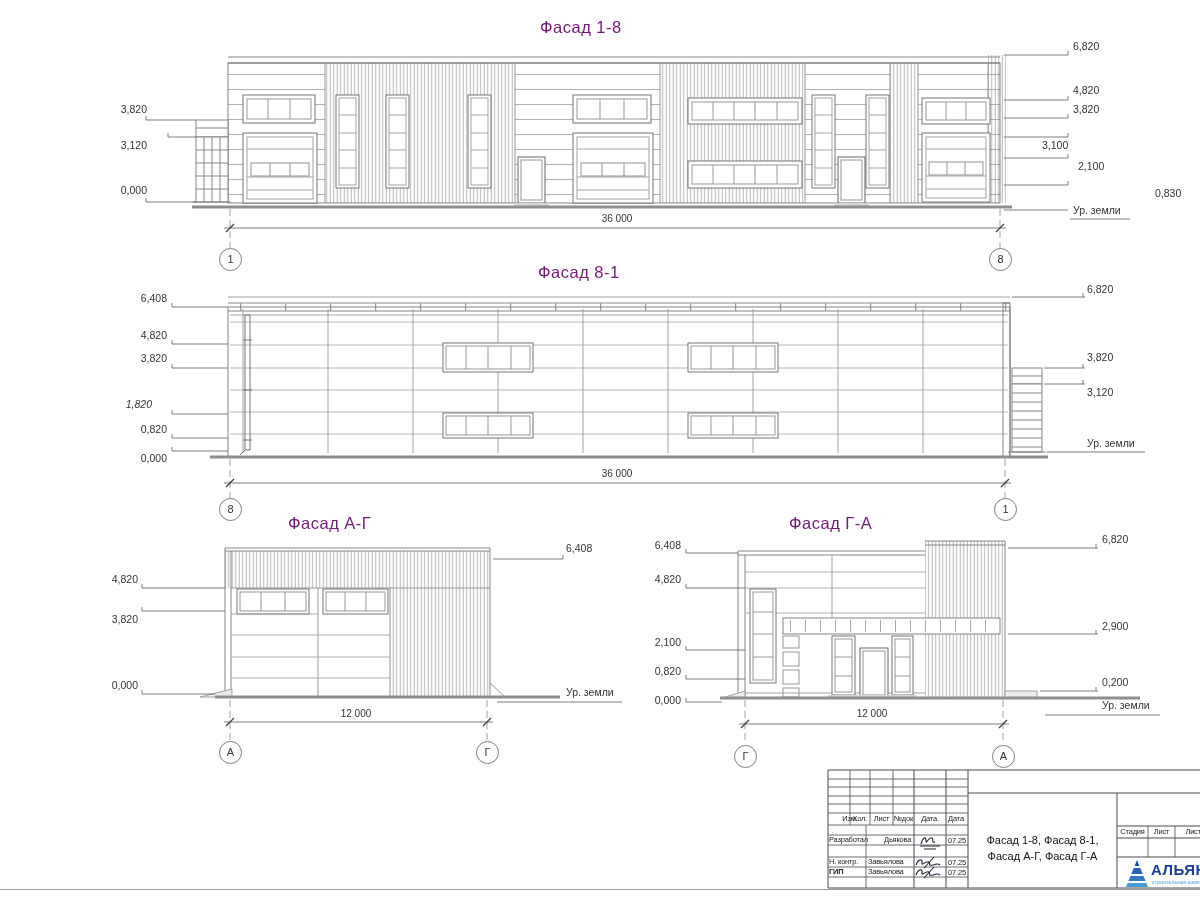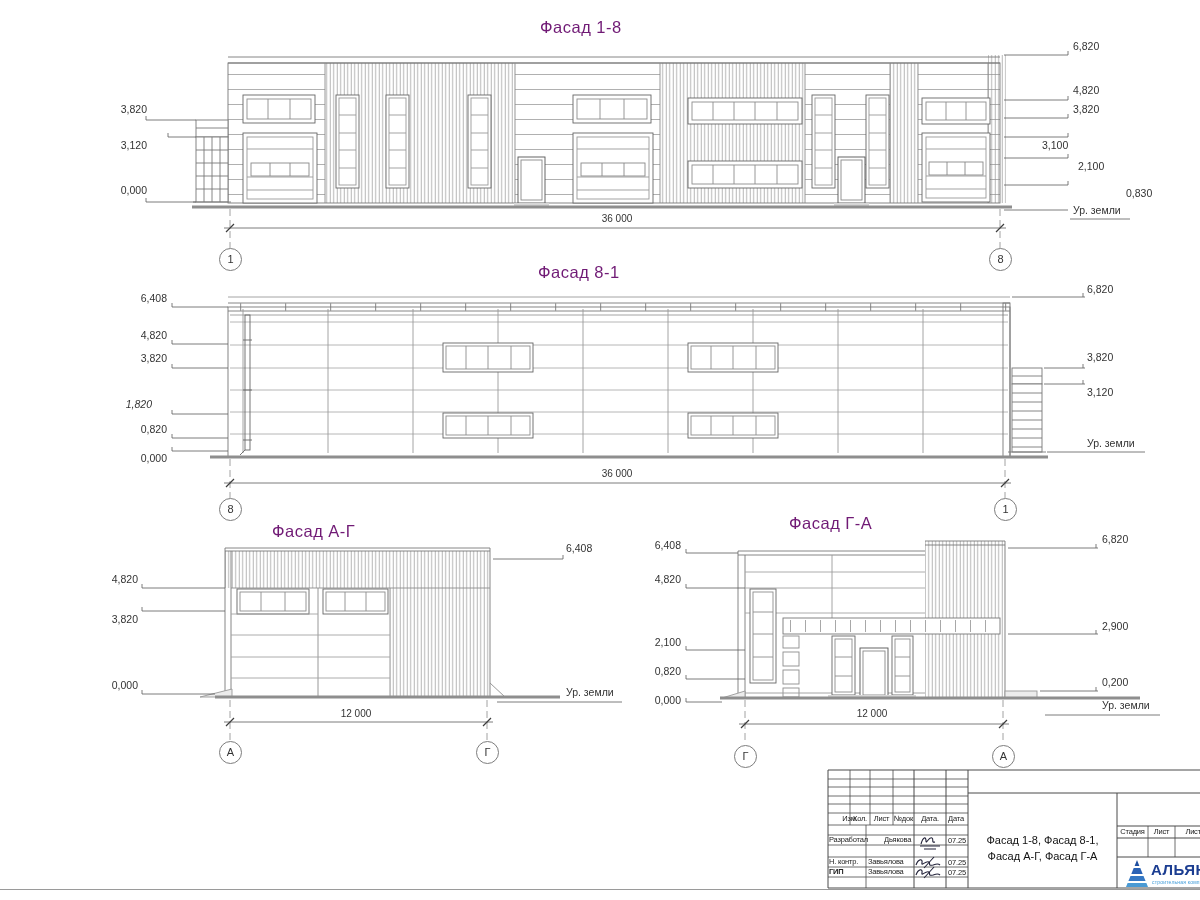--- a/index.html
+++ b/index.html
@@ -271,42 +271,42 @@
 
 <div class="t ftitle" style="left:540px;top:18px;">Фасад 1-8</div>
 <div class="t elev r" style="left:85px;top:104px;">3,820</div>
 <div class="t elev r" style="left:85px;top:140px;">3,120</div>
 <div class="t elev r" style="left:85px;top:185px;">0,000</div>
 <div class="t elev" style="left:1073px;top:41px;">6,820</div>
 <div class="t elev" style="left:1073px;top:85px;">4,820</div>
 <div class="t elev" style="left:1073px;top:104px;">3,820</div>
 <div class="t elev" style="left:1021px;top:140px;margin-left:21px;">3,100</div>
 <div class="t elev" style="left:1078px;top:161px;">2,100</div>
-<div class="t elev" style="left:1078px;top:188px;padding-left:48px;">0,830</div>
+<div class="t elev" style="left:1107px;top:188px;padding-left:48px;">0,830</div>
 <div class="t elev" style="left:1073px;top:205px;">Ур. земли</div>
 <div class="t dim" style="left:565px;top:213px;">36 000</div>
 <div class="axisb" style="left:219px;top:248px;">1</div>
 <div class="axisb" style="left:989px;top:248px;">8</div>
 
 <div class="t ftitle" style="left:538px;top:263px;">Фасад 8-1</div>
 <div class="t elev r" style="left:105px;top:293px;">6,408</div>
 <div class="t elev r" style="left:105px;top:330px;">4,820</div>
 <div class="t elev r" style="left:105px;top:353px;">3,820</div>
 <div class="t elev r" style="left:90px;top:399px;font-style:italic;">1,820</div>
 <div class="t elev r" style="left:105px;top:424px;">0,820</div>
 <div class="t elev r" style="left:105px;top:453px;">0,000</div>
 <div class="t elev" style="left:1087px;top:284px;">6,820</div>
 <div class="t elev" style="left:1087px;top:352px;">3,820</div>
 <div class="t elev" style="left:1087px;top:387px;">3,120</div>
 <div class="t elev" style="left:1087px;top:438px;">Ур. земли</div>
 <div class="t dim" style="left:565px;top:468px;">36 000</div>
 <div class="axisb" style="left:219px;top:498px;">8</div>
 <div class="axisb" style="left:994px;top:498px;">1</div>
 
-<div class="t ftitle" style="left:272px;top:514px;margin-top:8px;">Фасад А-Г</div>
+<div class="t ftitle" style="left:288px;top:514px;">Фасад А-Г</div>
 <div class="t elev r" style="left:76px;top:574px;">4,820</div>
 <div class="t elev r" style="left:76px;top:614px;">3,820</div>
 <div class="t elev r" style="left:76px;top:680px;">0,000</div>
 <div class="t elev" style="left:566px;top:543px;">6,408</div>
 <div class="t elev" style="left:566px;top:687px;">Ур. земли</div>
 <div class="t dim" style="left:306px;top:708px;width:100px;">12 000</div>
 <div class="axisb" style="left:219px;top:741px;">А</div>
 <div class="axisb" style="left:476px;top:741px;">Г</div>
 
 <div class="t ftitle" style="left:789px;top:514px;">Фасад Г-А</div>

